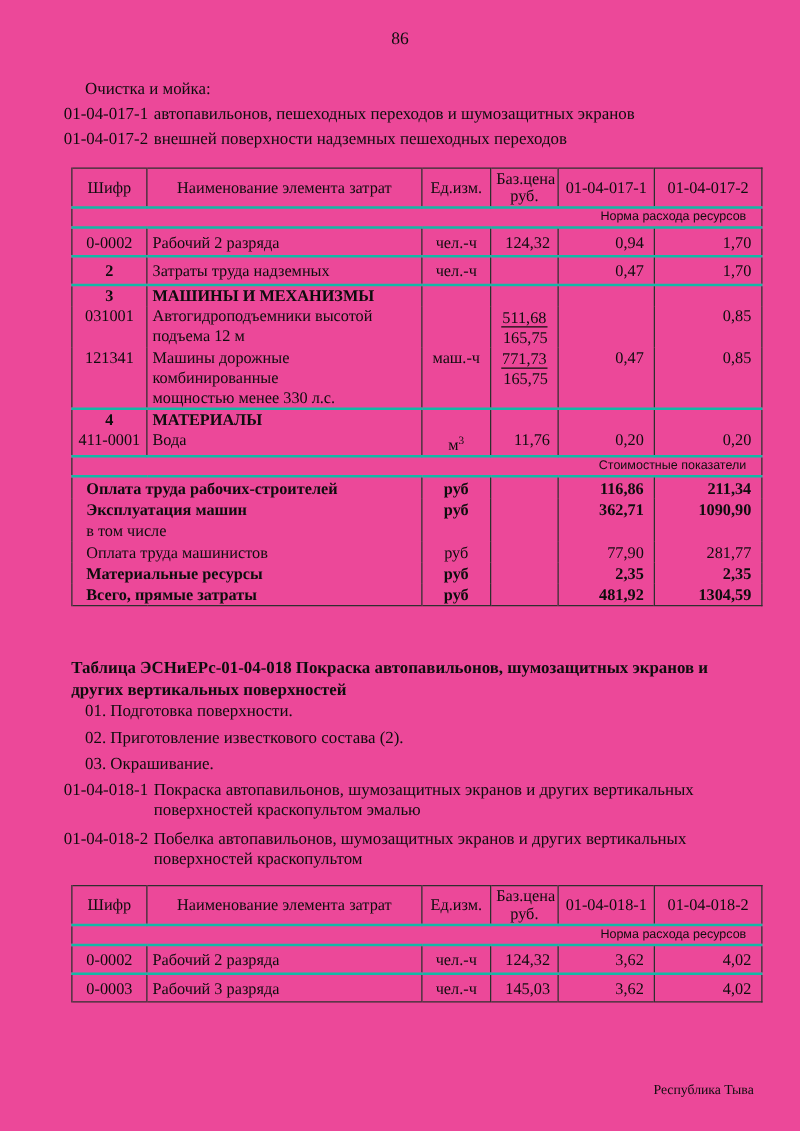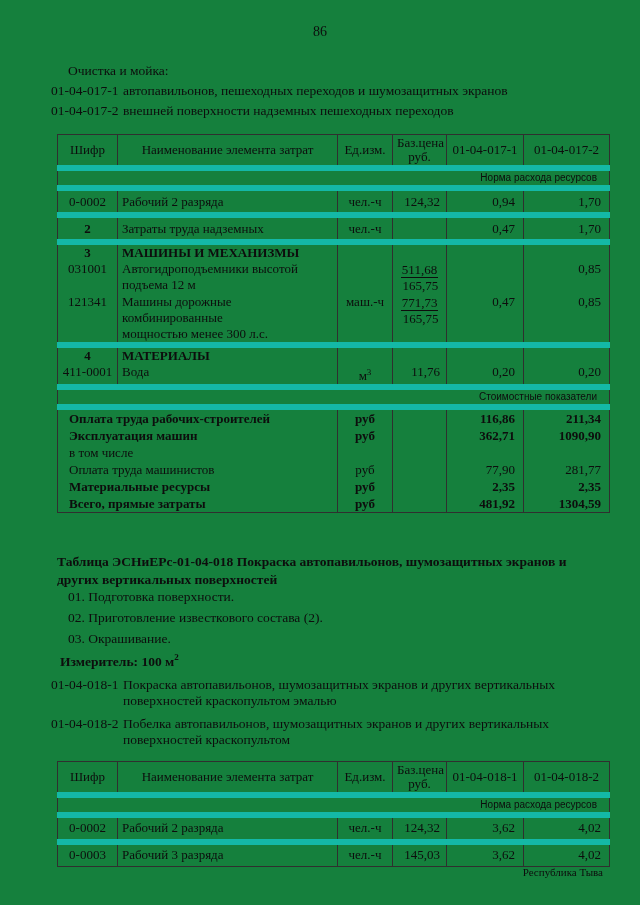--- a/index.html
+++ b/index.html
@@ -1,18 +1,18 @@
 <!DOCTYPE html>
 <html><head>
 <meta charset="utf-8">
 <style>
   html,body{margin:0;padding:0;background:#e8e8e8;}
   .page{
     width:640px;height:905px;position:relative;margin:0 auto;
-    background:#15803d;color:#0d0d0d;
+    background:#ec4899;color:#0d0d0d;
     font-family:"Liberation Serif", serif;font-size:13.5px;
     overflow:hidden;
   }
   .pagenum{padding-top:24px;text-align:center;font-size:14px;}
   .intro{margin:21px 0 0 51px;line-height:20px;}
   .intro-title{margin-left:17px;}
   .defrow{display:flex;}
   .defrow .code{width:72px;flex:0 0 72px;}
   .defrow .text{max-width:442px;}
   table.norm{
@@ -20,21 +20,21 @@
     width:552px;margin:13px 0 0 57px;
     border:1px solid #2f2f2f;font-size:13px;padding-left:28px;
   }
   table.norm td, table.norm th{
     padding:0 4px;border-left:1px solid #2f2f2f;overflow:hidden;
   }
   table.norm th{
     font-weight:normal;text-align:center;vertical-align:middle;
     height:30px;line-height:14px;
   }
-  tr.bt > td, tr.bt > th{border-top:6px solid #14b8a6;}
+  tr.bt > td, tr.bt > th{border-top:2px solid #14b8a6;}
   tr.band td{
     text-align:right;font-family:"Liberation Sans", sans-serif;
     font-size:10px;height:14px;line-height:12px;
     padding-right:12px;vertical-align:middle;
   }
   tr.datarow td{height:21px;vertical-align:middle;}
   tr.secrow td{vertical-align:top;line-height:16px;}
   tr.costrow td{vertical-align:top;line-height:17px;height:17px;}
   .c-code{text-align:center;}
   .c-unit{text-align:center;}
@@ -128,21 +128,21 @@
       <td class="c-price-c">
         <span class="frac"><span class="top">511,68</span><span class="bot">165,75</span></span>
       </td>
       <td class="c-val"></td>
       <td class="c-val">0,85</td>
     </tr>
     <tr class="secrow">
       <td class="c-code">121341</td>
       <td>
             <div>Машины дорожные комбинированные</div>
-            <div>мощностью менее 300 л.с.</div>
+            <div>мощностью менее 330 л.с.</div>
           </td>
       <td class="c-unit">маш.-ч</td>
       <td class="c-price-c">
         <span class="frac"><span class="top">771,73</span><span class="bot">165,75</span></span>
       </td>
       <td class="c-val">0,47</td>
       <td class="c-val">0,85</td>
     </tr>
     <tr class="secrow bt">
       <td class="c-code b">4</td>
@@ -207,21 +207,20 @@
     </tr>
   </tbody>
     </table>
 
   <div class="h018">Таблица  ЭСНиЕРс-01-04-018  Покраска автопавильонов, шумозащитных экранов и других вертикальных поверхностей</div>
 
   <div class="work-item">01. Подготовка поверхности.</div>
   <div class="work-item">02. Приготовление известкового состава (2).</div>
   <div class="work-item">03. Окрашивание.</div>
 
-  <div class="meter"><span>Измеритель: 100 м</span><sup>2</sup></div>
 
   <div class="defs018" style="margin-left:51px;">
     <div class="defrow">
       <span class="code">01-04-018-1</span>
       <span class="text" style="max-width:437px">Покраска автопавильонов, шумозащитных экранов и других вертикальных поверхностей краскопультом эмалью</span>
     </div>
     <div class="defrow">
       <span class="code">01-04-018-2</span>
       <span class="text" style="max-width:437px">Побелка автопавильонов, шумозащитных экранов и других вертикальных поверхностей краскопультом</span>
     </div>

